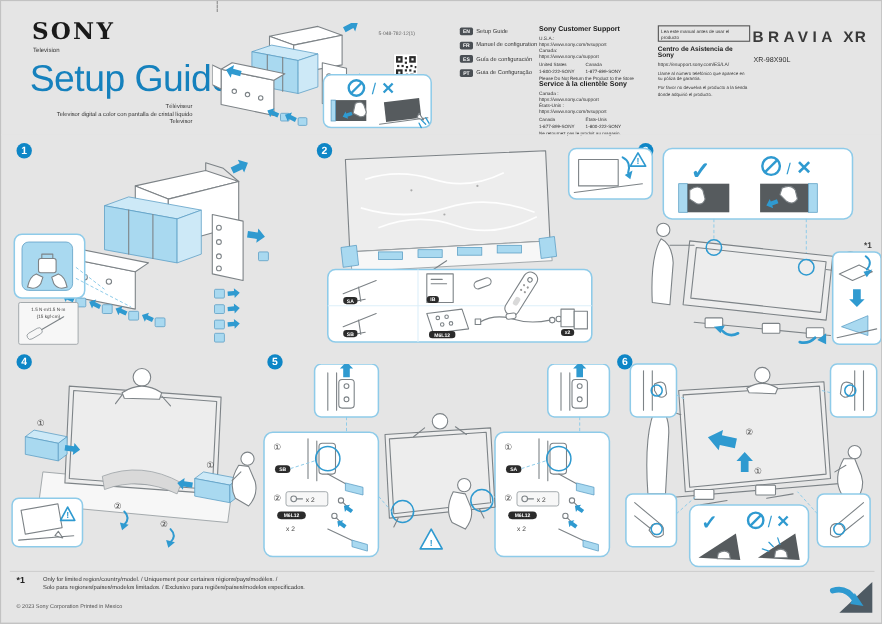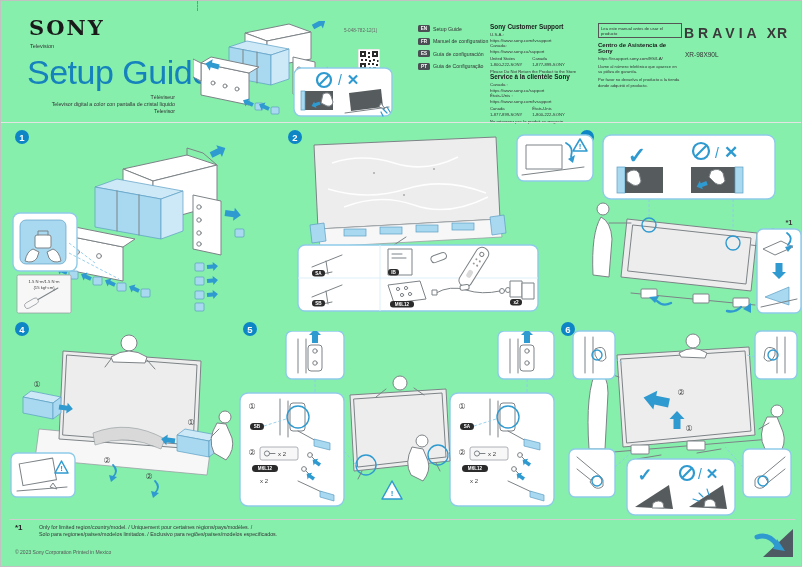--- a/index.html
+++ b/index.html
@@ -1,17 +1,17 @@
 <!DOCTYPE html>
 <html><head>
 <meta charset="utf-8">
 <style>
   *{margin:0;padding:0;box-sizing:border-box}
   html,body{background:#9a9a9a}
-  .page{position:relative;width:802px;height:567px;background:#86efac;border:1px solid #c2c2c2;
+  .page{position:relative;width:802px;height:567px;background:#e5e5e5;border:1px solid #c2c2c2;
         overflow:hidden;font-family:"Liberation Sans",sans-serif;color:#3c3c3c}
   .abs{position:absolute}
   .sony{font-family:"DejaVu Serif",serif;font-weight:bold;font-size:21px;letter-spacing:2px;color:#1a1a1a}
   .ptype{font-size:5.5px;color:#333}
   .title{font-size:34px;color:#1581bd;letter-spacing:-0.5px}
   .subtitle{font-size:5.3px;line-height:7px;text-align:right;color:#333}
   .partno{font-size:4.6px;color:#666}
   .regmark{border-left:1px dashed #8a8a8a;width:0;height:10px}
   .langrow{display:flex;align-items:center;gap:3px;margin-bottom:5.5px}
   .langtag{background:#4a4f54;color:#fff;font-size:4.6px;font-weight:bold;border-radius:1.5px;

